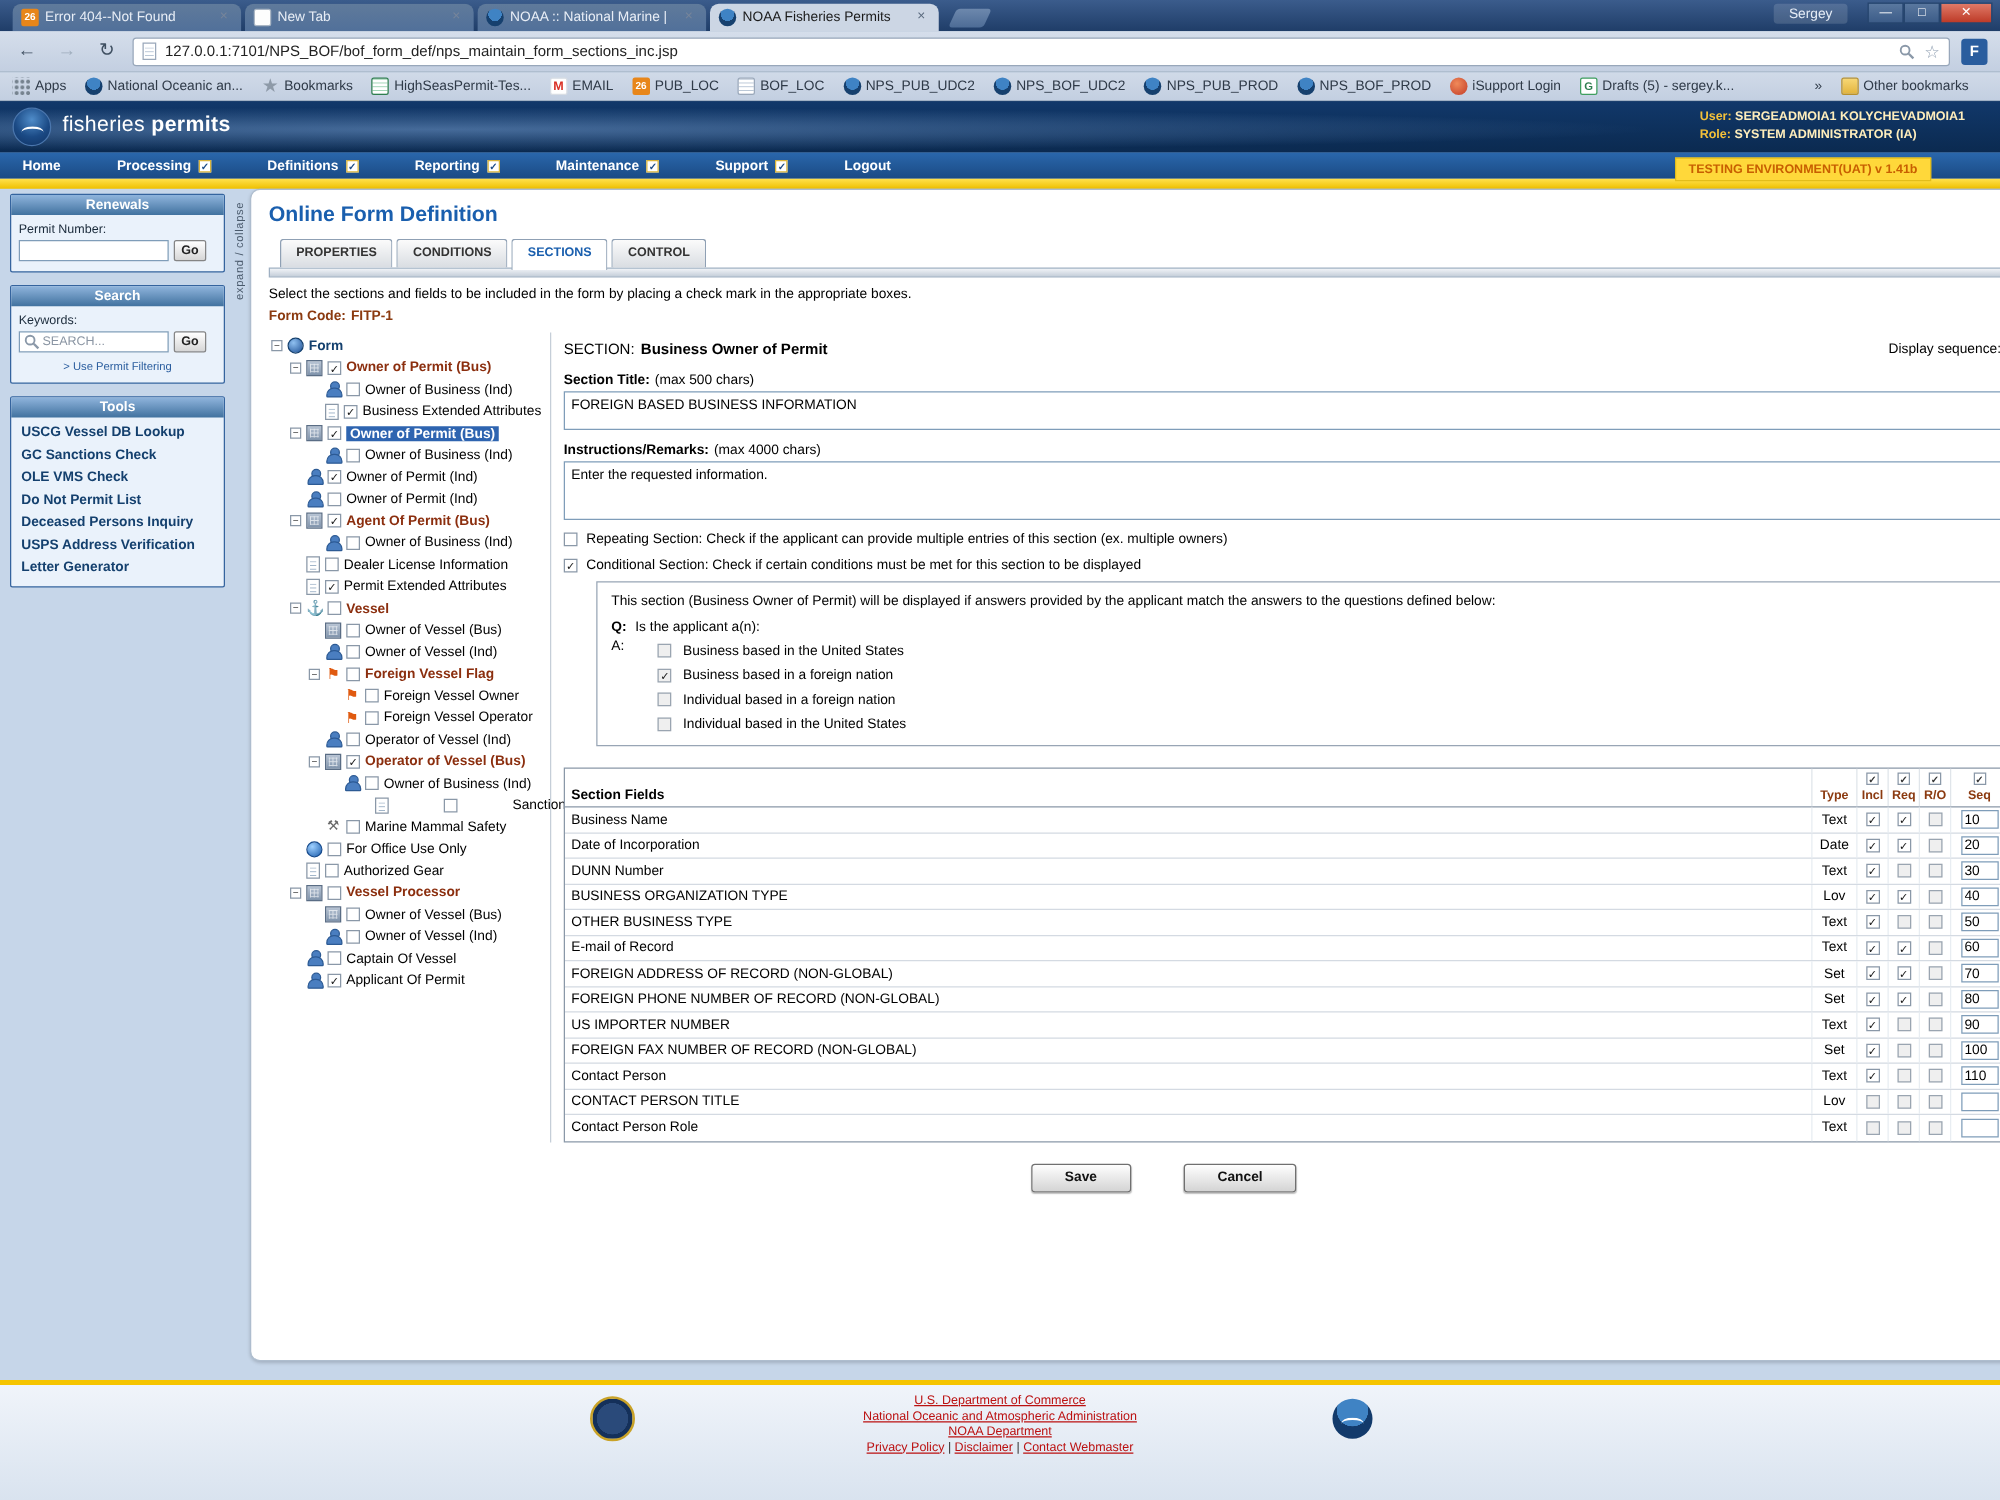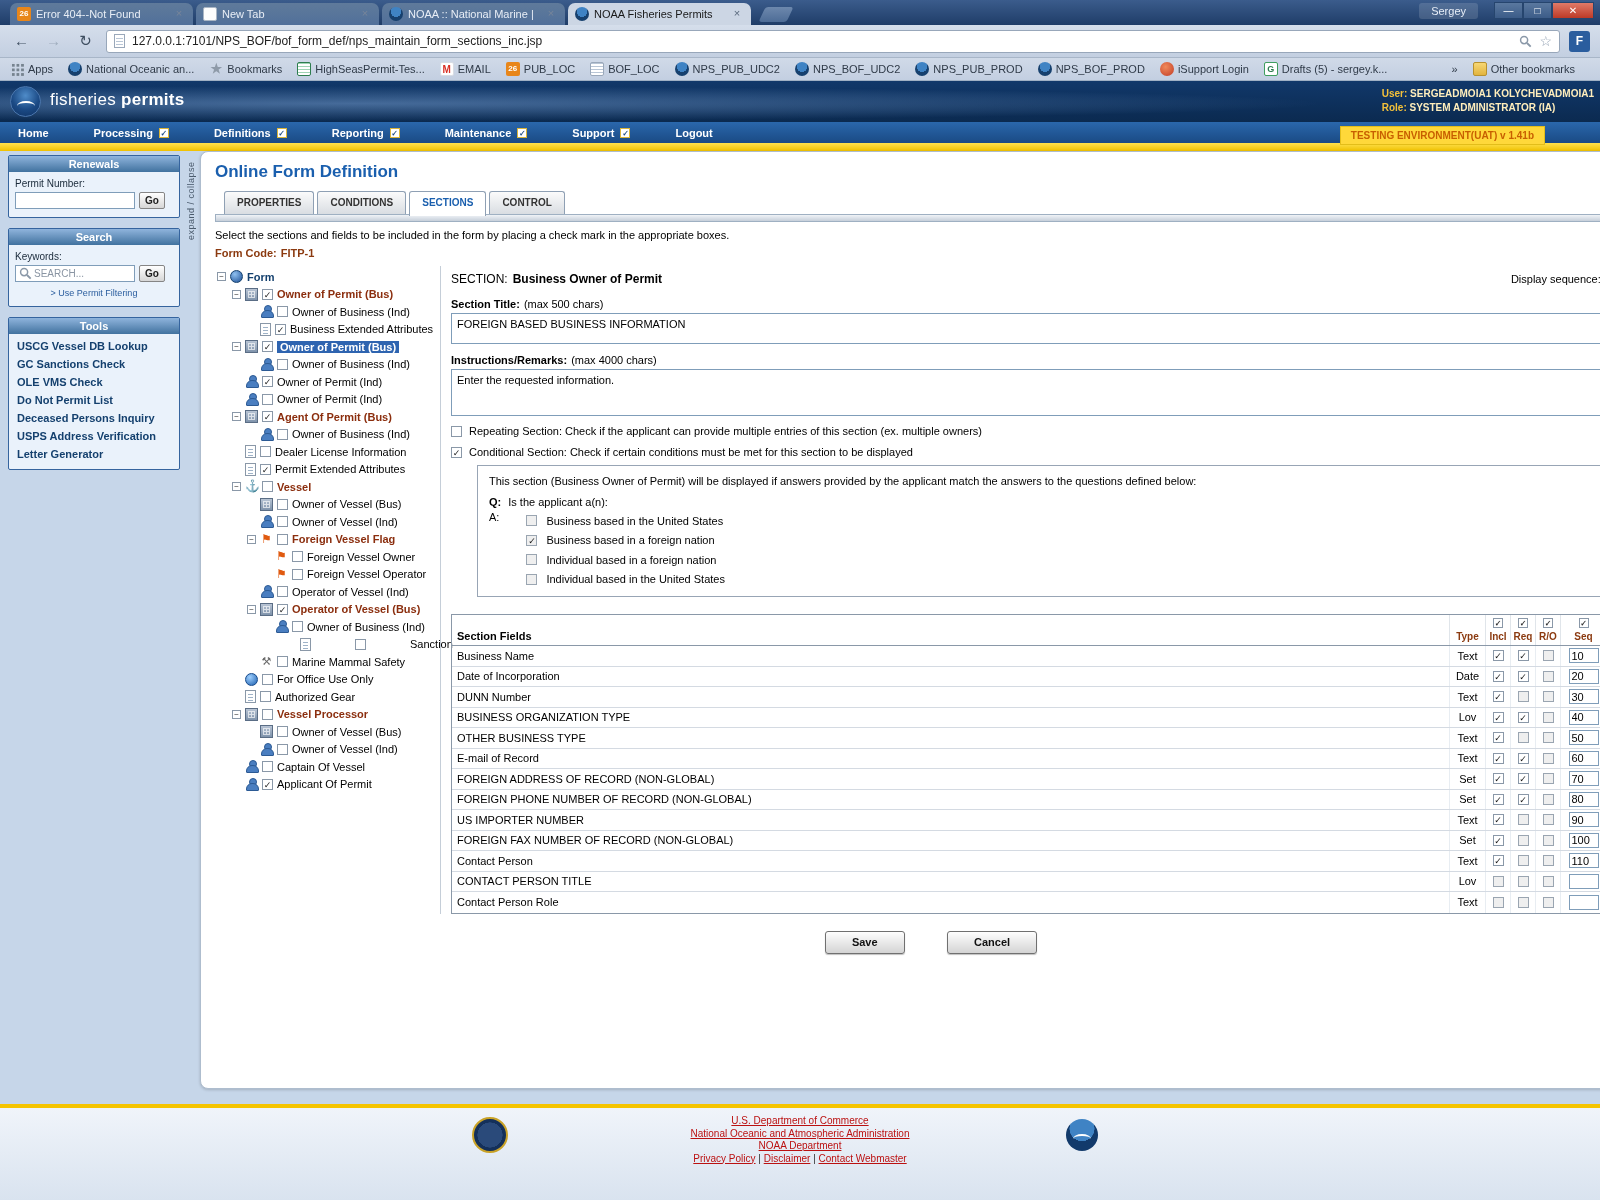--- a/index.html
+++ b/index.html
@@ -48,21 +48,21 @@
   .i-isupport{background:radial-gradient(circle at 40% 35%,#f08a5a,#c23b27);border-radius:50%}
   .i-drafts{background:#fff;border:1px solid #3f9e5f;color:#2e7d4f;font:bold 9px/13px "Liberation Sans",sans-serif}
   .i-folder{background:linear-gradient(#f7d774,#e2b43e);border:1px solid #b8912e}
 
   
   .appheader{position:absolute;top:81px;left:0;right:0;height:41px;background:#0d2d57;background-image:radial-gradient(ellipse at 22% 55%,rgba(125,165,215,.5),transparent 55%),linear-gradient(#11386a,#0b2a50)}
   .logo-noaa{position:absolute;left:10px;top:5px;width:31px;height:31px;border-radius:50%;background:radial-gradient(circle at 50% 30%,#4f8cc9 0%,#1b4a85 55%,#0f3263 100%);border:1px solid #4a76ad}
   .logo-noaa::after{content:"";position:absolute;left:6px;top:14px;width:18px;height:5px;border-radius:50%/70% 70% 0 0;border-top:2px solid #fff}
   .brand{position:absolute;left:50px;top:9px;font-size:17px;color:#fff;letter-spacing:.3px}
   .brand .bb{font-weight:bold}
-  .userrole{position:absolute;right:6px;top:6px;font-size:10px;line-height:14px;text-align:left}
+  .userrole{position:absolute;right:28px;top:6px;font-size:10px;line-height:14px;text-align:left}
   .userrole .ul{color:#f3c13a;font-weight:bold}
   .userrole .uv{color:#ffeebc;font-weight:bold}
 
   
   .navbar{position:absolute;top:122px;left:0;right:0;height:21px;background:linear-gradient(#2a67ac,#1a4a84);display:flex;align-items:center;color:#fff}
   .nav-item{padding:0 27px 0 18px;display:flex;gap:6px;align-items:center;font-size:11px;font-weight:bold}
   .navcb{width:10px;height:10px;background:#fff;border:1px solid #d9b43a;font:bold 8px/9px "Liberation Sans",sans-serif;color:#1c4b86;text-align:center}
   .yellowstrip{position:absolute;top:143px;left:0;right:0;height:8px;background:linear-gradient(#ffe14d,#efc000)}
   .env-badge{position:absolute;right:55px;top:-17px;background:#ffd83a;color:#c85f00;font:bold 10px/15px "Liberation Sans",sans-serif;padding:1px 10px;border:1px solid #e3bd1a}
 

